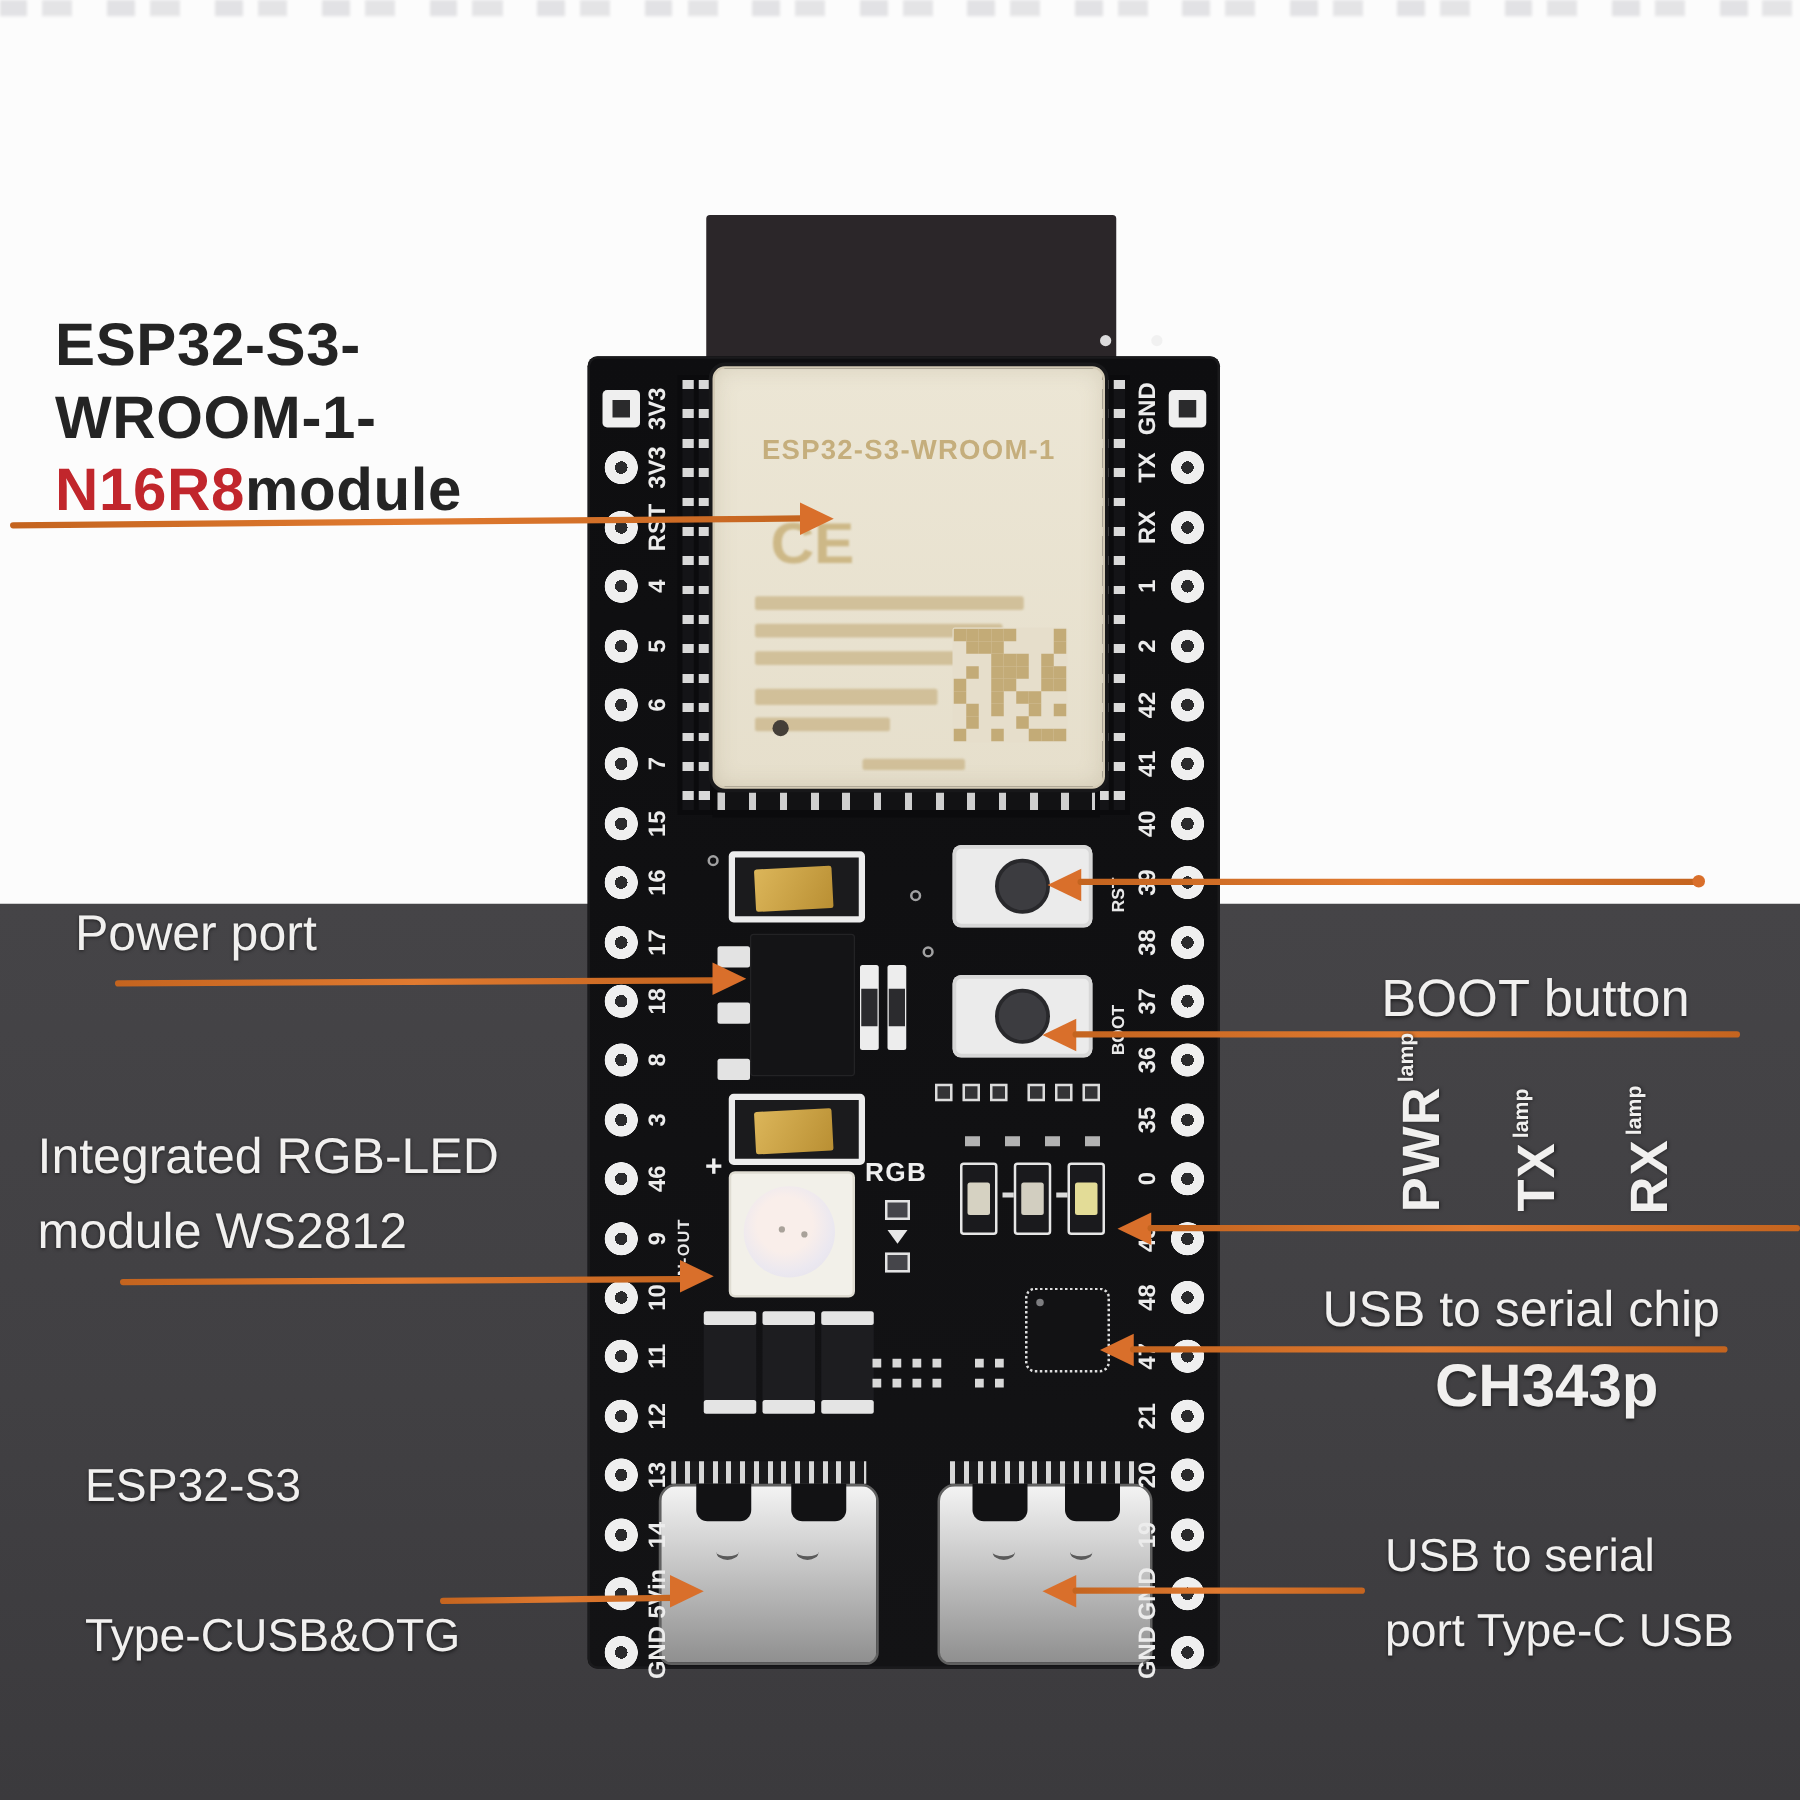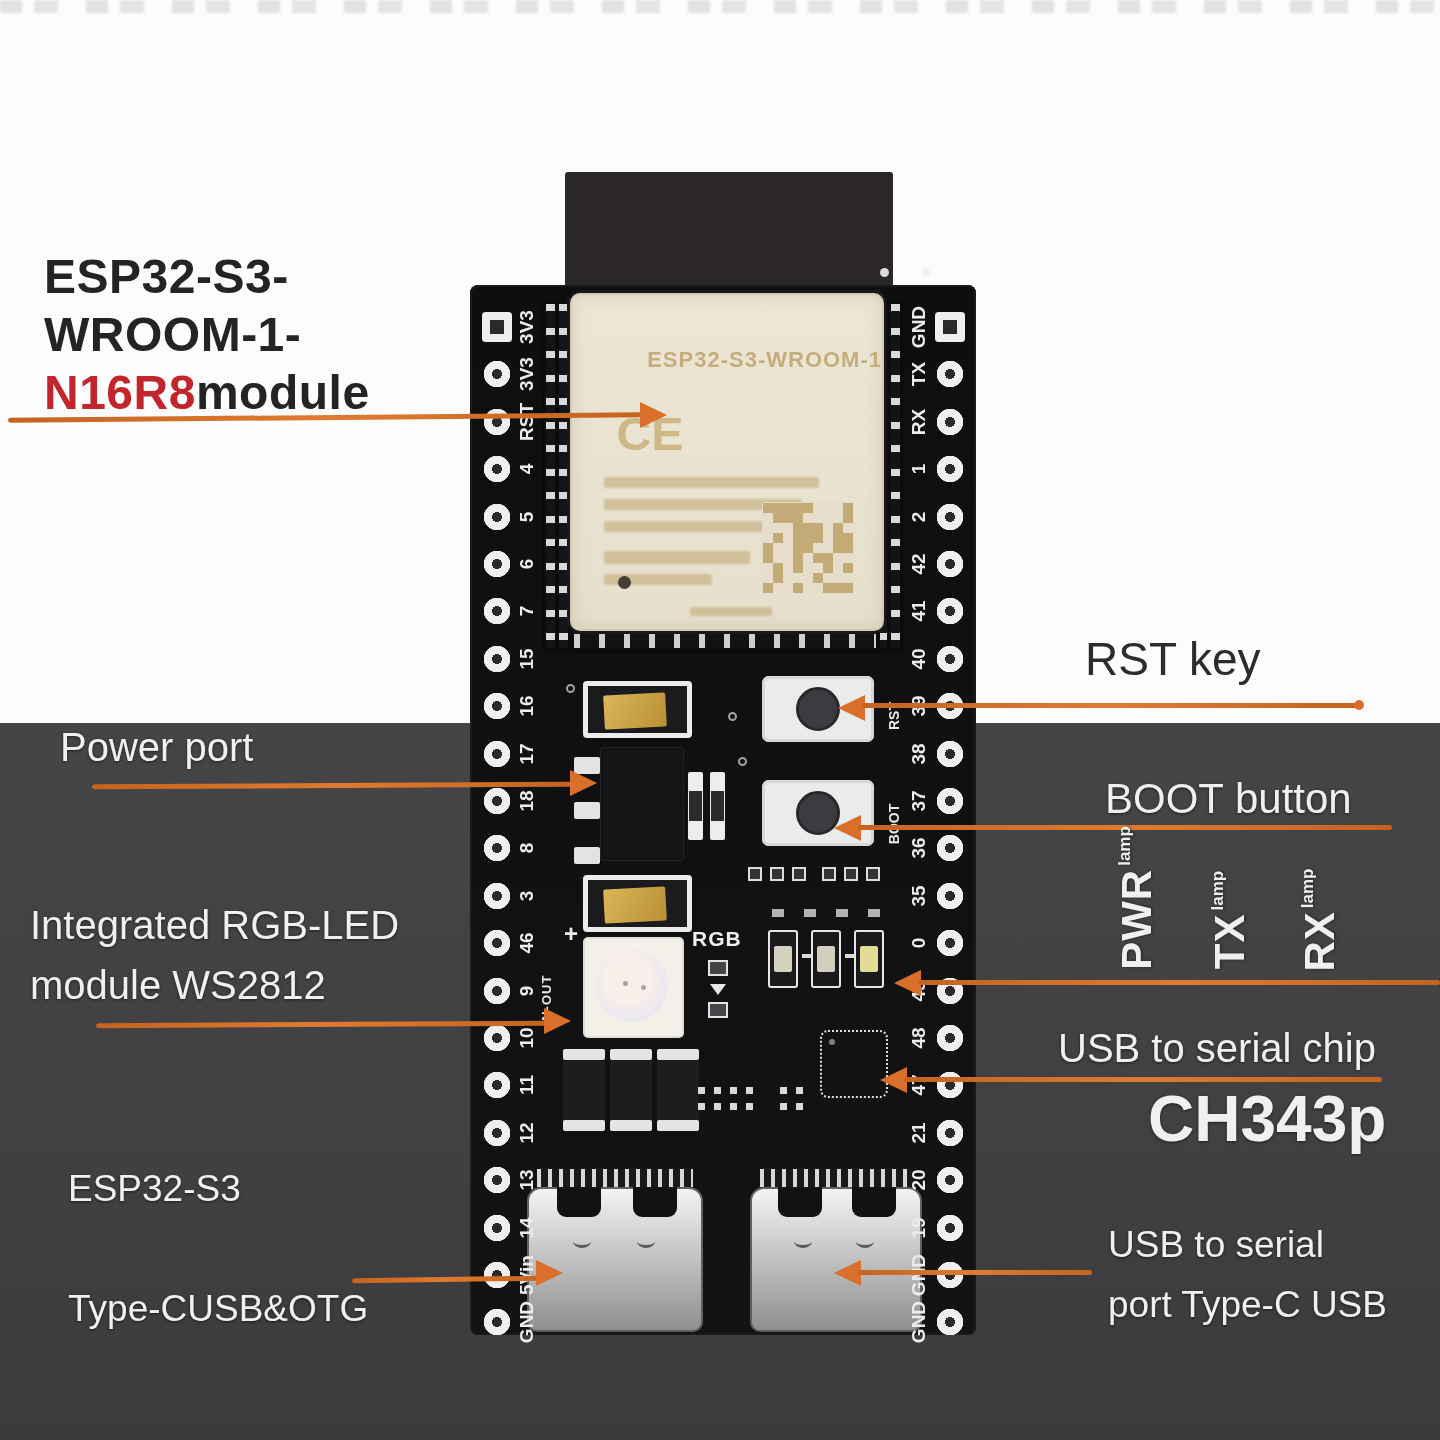--- a/index.html
+++ b/index.html
@@ -29,21 +29,21 @@
 
   .hdr-strip-v{position:absolute;width:30px;height:352px;top:128px;background:#0b0b0d;}
   .hdr-col{position:absolute;top:4px;width:9px;height:344px;background:repeating-linear-gradient(180deg,#d9d9d9 0 7px,#141417 7px 23.5px);}
   #hdr-bottom{position:absolute;left:100px;top:456px;width:310px;height:26px;background:#0b0b0d;}
   #hdr-bottom .comb{position:absolute;left:4px;top:6px;right:4px;height:14px;
     background:repeating-linear-gradient(90deg,#cfcfcf 0 6px,#121214 6px 25px);}
 
   
   #module{position:absolute;left:100px;top:121px;width:310px;height:334px;background:linear-gradient(180deg,#ece6d5,#e6dfcc);
     border:2px solid #d3cab5;border-radius:10px;box-shadow:0 0 0 3px #18181a, inset 0 0 18px rgba(120,110,80,.18);}
-  #module-print{position:absolute;left:0;top:52px;width:100%;text-align:right;color:#c5ae7c;font-weight:700;
+  #module-print{position:absolute;left:0;top:52px;width:100%;text-align:center;color:#c5ae7c;font-weight:700;
     font-size:22px;letter-spacing:1px;filter:blur(.4px);}
   #ce-mark{position:absolute;left:46px;top:112px;font-size:46px;font-weight:700;color:#cdb887;filter:blur(.7px);transform:scaleX(1.05);}
   .mbar{position:absolute;background:#ccb88d;opacity:.8;filter:blur(1px);border-radius:2px;height:11px;}
   #qr{position:absolute;left:190px;top:207px;width:92px;height:92px;background:#e6decb;border-radius:2px;overflow:hidden;}
   .qr-cell{position:absolute;width:10px;height:10px;background:#c3ab77;}
   #fiducial{position:absolute;left:46px;top:281px;width:13px;height:13px;border-radius:50%;background:#453f38;}
 
   
   .pin-pad{position:absolute;width:30px;height:30px;border-radius:50%;
     background:radial-gradient(circle,#2a2a2c 0 5px,#efefef 5px 13px,rgba(0,0,0,0) 13.5px);}
@@ -429,41 +429,40 @@
   <div class="ann-line" style="left:96px;top:1022px;width:452px;transform:rotate(-0.3deg)"></div>
   <div class="arrow-r" style="left:544px;top:1008px"></div>
 
   <div class="ann-line" style="left:352px;top:1277px;width:188px;transform:rotate(-0.8deg)"></div>
   <div class="arrow-r" style="left:536px;top:1260px"></div>
 
   <div class="arrow-l" style="left:834px;top:1260px"></div>
   <div class="ann-line" style="left:858px;top:1270px;width:234px"></div>
 
   <div class="ann-light" style="left:60px;top:725px;font-size:40px">Power port</div>
-  <div class="ann-dark" style="left:1085px;top:632px">RST key</div>
   <div class="ann-light" style="left:1105px;top:775px;font-size:42px">BOOT button</div>
 
   <div class="lamp" style="left:1057px;top:874px;width:160px">
     <span class="big">PWR</span>
       <span class="sup">lamp</span>
   </div>
   <div class="lamp" style="left:1172px;top:896px;width:115px">
     <span class="big">TX</span>
       <span class="sup">lamp</span>
   </div>
   <div class="lamp" style="left:1262px;top:896px;width:115px">
     <span class="big">RX</span>
       <span class="sup">lamp</span>
   </div>
 
   <div class="ann-light" style="left:30px;top:903px;font-size:40px">Integrated RGB-LED</div>
   <div class="ann-light" style="left:30px;top:963px;font-size:40px">module WS2812</div>
 
   <div class="ann-light" style="left:1058px;top:1026px;font-size:40px">USB to serial chip</div>
-  <div class="ann-light" style="left:1148px;top:1082px;font-size:64px;font-weight:700">CH343p</div>
+  <div class="ann-light" style="left:1148px;top:1082px;font-size:48px;font-weight:700">CH343p</div>
 
   <div class="ann-light" style="left:68px;top:1168px;font-size:37px">ESP32-S3</div>
   <div class="ann-light" style="left:68px;top:1288px;font-size:37px">Type-CUSB&amp;OTG</div>
 
   <div class="ann-light" style="left:1108px;top:1224px;font-size:37px">USB to serial</div>
   <div class="ann-light" style="left:1108px;top:1284px;font-size:37px">port Type-C USB</div>
 
 </div>
 
 </body></html>

